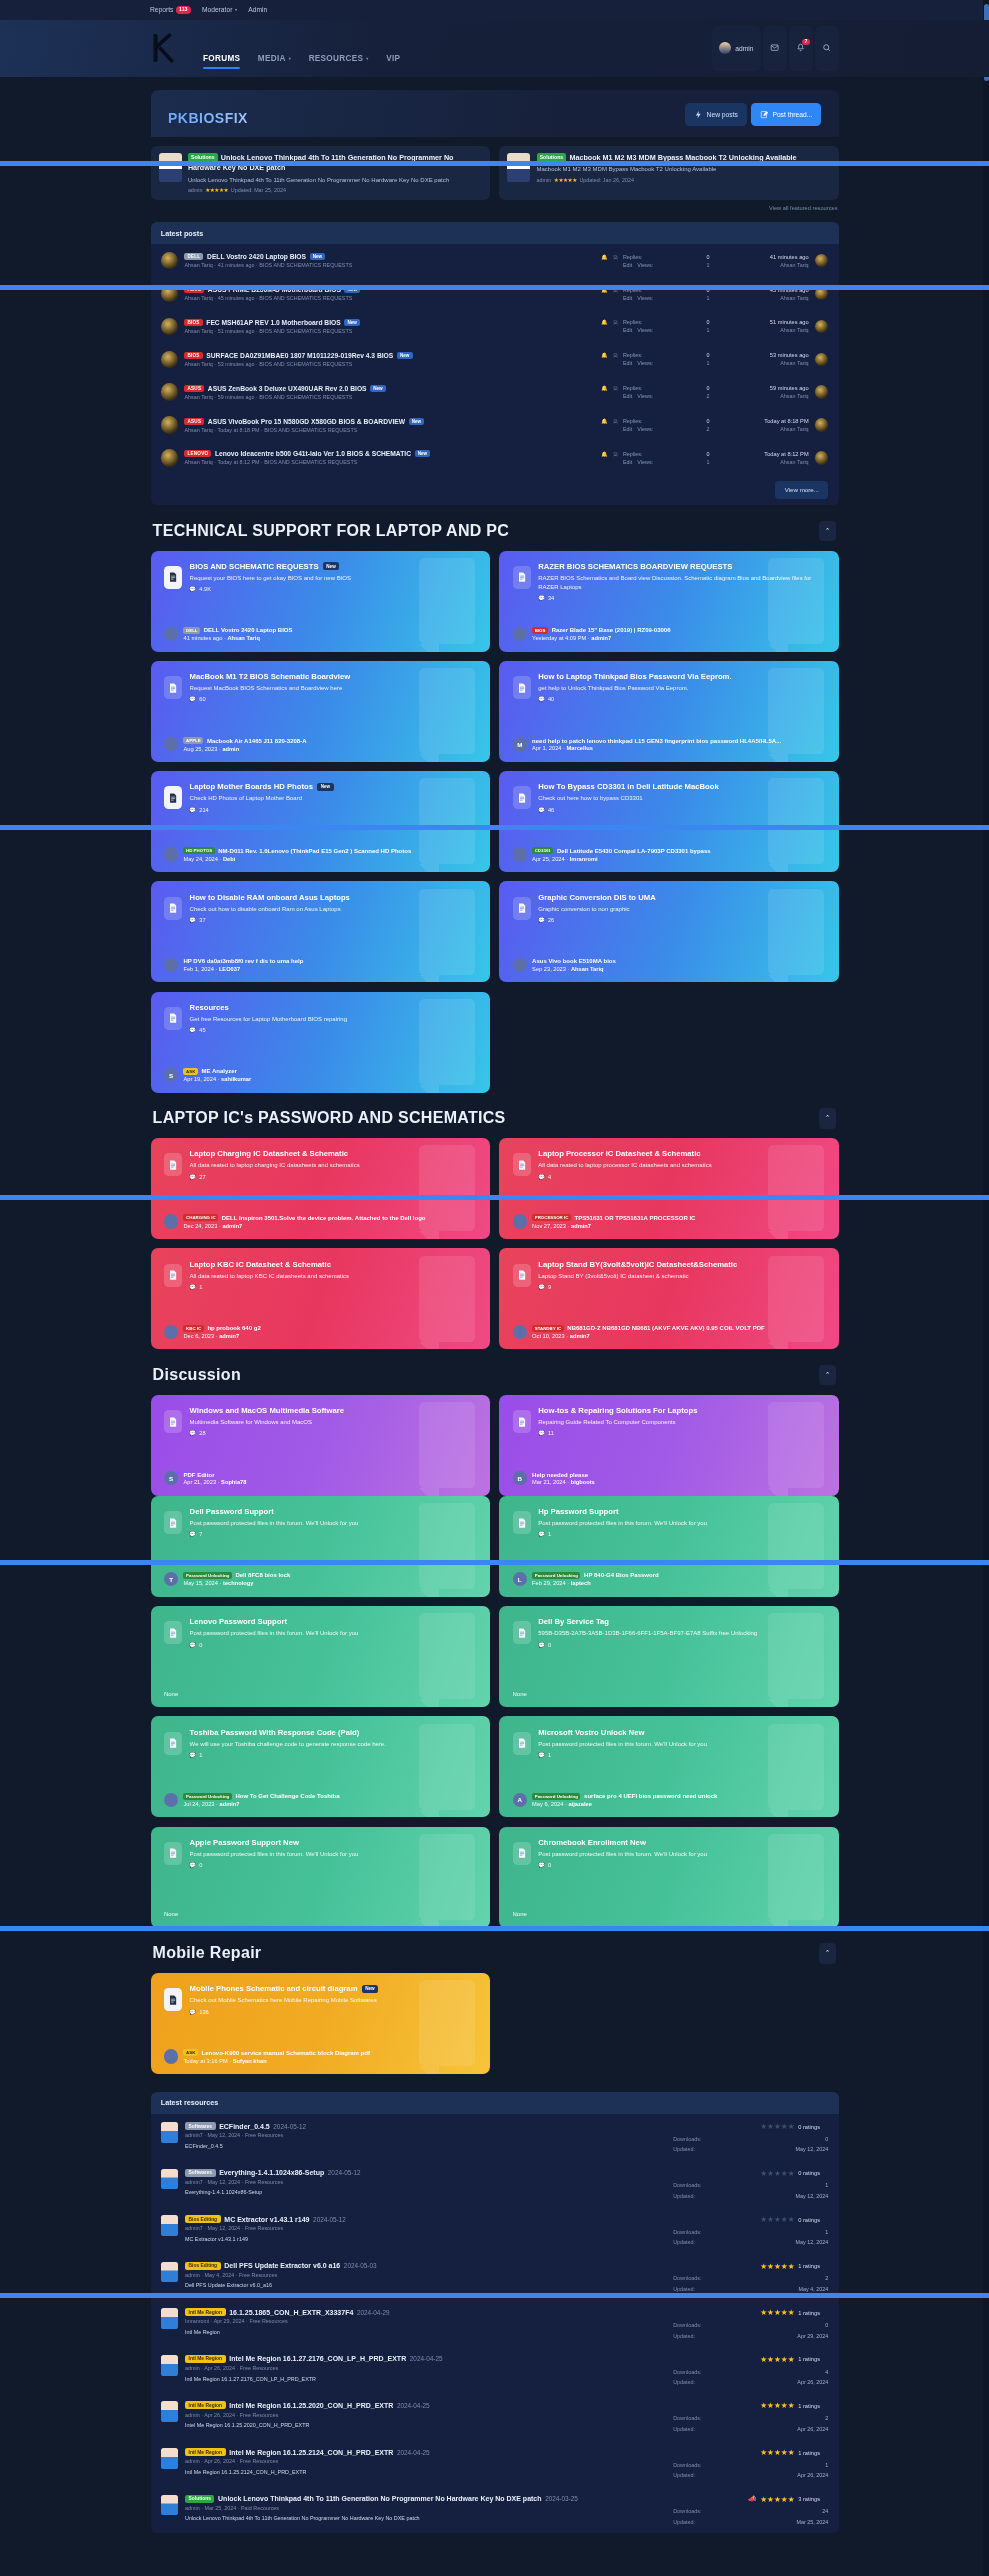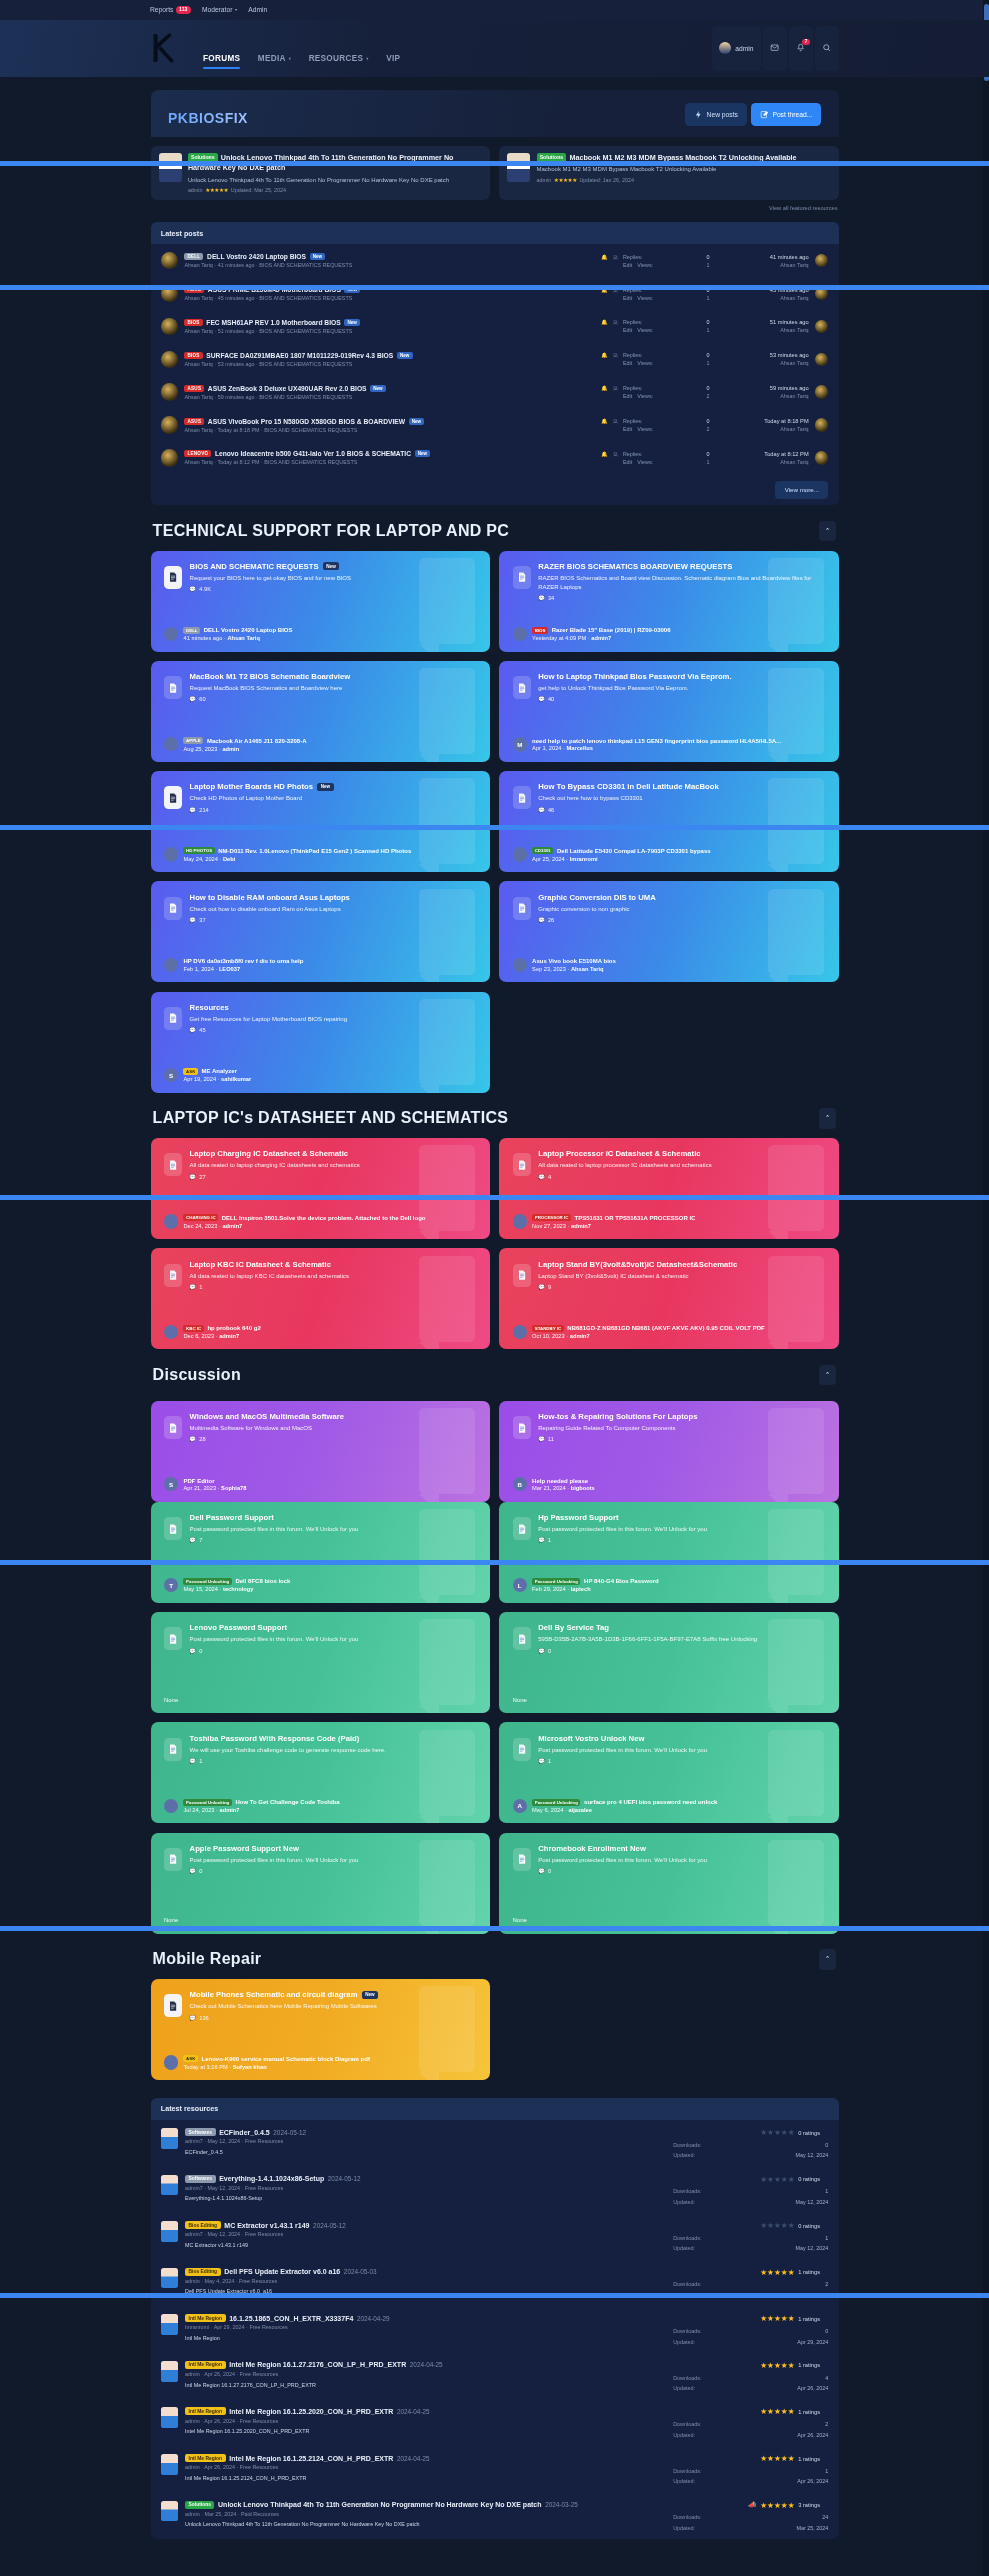--- a/index.html
+++ b/index.html
@@ -135,21 +135,21 @@
     margin-left:auto;width:17.5px;height:20.6px;background:#1a2540;border-radius:4.1px;
     display:flex;align-items:center;justify-content:center;color:#cfe0fb;font-size:6.7px;
   }
   .grid2{display:grid;grid-template-columns:1fr 1fr;gap:9.3px;}
   .fcardx{
     border-radius:7.2px;padding:11.3px 13.4px 10.3px;position:relative;overflow:hidden;
     min-height:101px;display:flex;flex-direction:column;
   }
   .fcardx.blue{background:linear-gradient(108deg,#5a5bf0 0%,#3b8ae8 50%,#37c6e8 100%);}
   .fcardx.red{background:linear-gradient(108deg,#e8435c 0%,#e8375f 50%,#ef4a85 100%);}
-  .fcardx.purple{background:linear-gradient(108deg,#9a4de8 0%,#a05ae6 50%,#bc72e0 100%);margin-top:6px;}
+  .fcardx.purple{background:linear-gradient(108deg,#9a4de8 0%,#a05ae6 50%,#bc72e0 100%);}
   .fcardx.green{background:linear-gradient(108deg,#3fb58c 0%,#45c198 50%,#62d3ad 100%);}
   .fcardx.orange{background:linear-gradient(108deg,#efa11c 0%,#f1ab22 50%,#f6c43a 100%);}
   .fcardx .bubble{
     position:absolute;right:14.4px;top:7.2px;width:56px;height:86px;
     background:rgba(255,255,255,.10);border-radius:5.2px;
   }
   .fcardx .bubble:after{
     content:"";position:absolute;left:0;top:100%;border-width:0 20.6px 19.6px 0;
     border-style:solid;border-color:transparent rgba(255,255,255,.10) transparent transparent;
   }
@@ -873,21 +873,21 @@
                <div class="fx-f2">
                  <span>Apr 19, 2024</span> · <b>sahilkumar</b>
                </div>
              </div>
            </div>
     </div>
   </div>
  </div>
  <div>
   <div class="sect-hd">
-    <div class="sect-title">LAPTOP IC's DATASHEET AND SCHEMATICS</div>
+    <div class="sect-title">LAPTOP IC's PASSWORD AND SCHEMATICS</div>
     <div class="collapse-btn">
       <span>⌃</span>
     </div>
   </div>
   <div class="grid2">
 
     <div class="fcardx red">
       <div class="bubble"></div>
       <div class="fx-top">
         <div class="fx-ico ">

